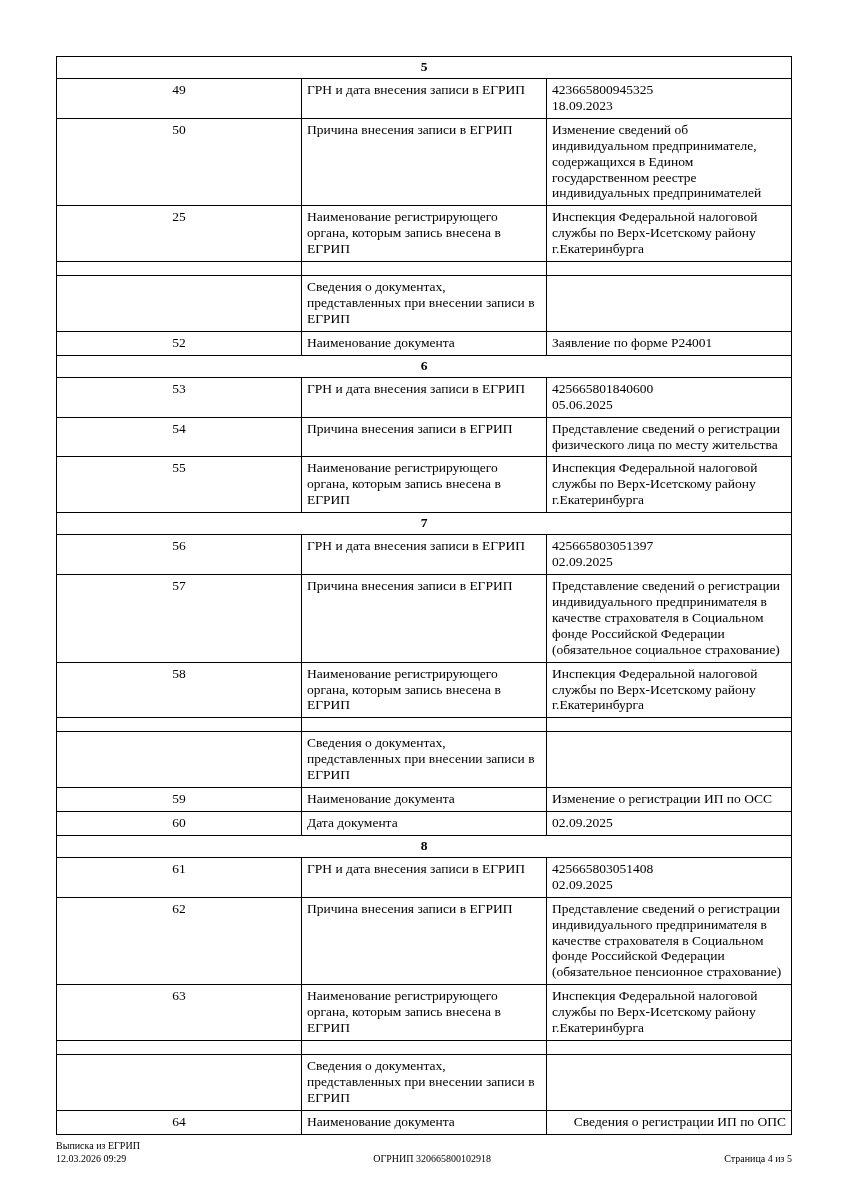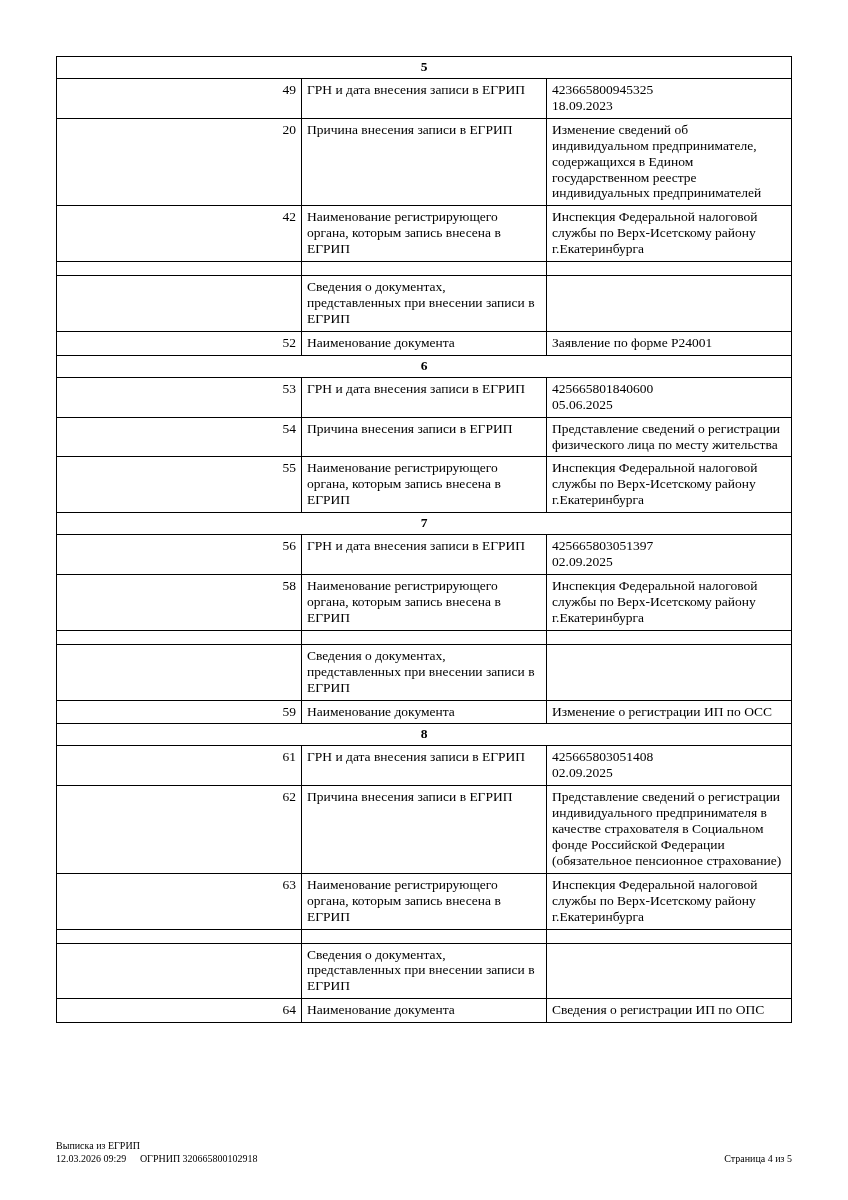--- a/index.html
+++ b/index.html
@@ -29,21 +29,21 @@
   }
   table.doc td {
     border: 1px solid #000000;
     vertical-align: top;
     font-size: 13.5px;
     line-height: 1.18;
     padding: 3px 5px 4px 5px;
   }
   td.num {
     width: 50px;
-    text-align: right;
+    text-align: center;
     vertical-align: top;
     margin-top: 9px;
   }
   td.label {
     width: 330px;
   }
   td.value {
     width: 356px;
   }
   tr.section td {
@@ -73,20 +73,21 @@
   }
   .footer-inner {
     display: flex;
     justify-content: space-between;
     align-items: flex-end;
   }
   .footer-left {
     text-align: left;
   }
   .footer-center {
+    text-align: center;
     flex: 1;
     padding-bottom: 0px;
   }
   .footer-right {
     text-align: right;
     padding-bottom: 0px;
   }
   .footer-left div, .footer-center div, .footer-right div {
     white-space: pre;
   }
@@ -101,26 +102,26 @@
         <tr class="section">
           <td colspan="3">5</td>
         </tr>
         <tr class="data">
           <td class="num">49</td>
           <td class="label">ГРН и дата внесения записи в ЕГРИП</td>
           <td class="value" style="white-space: pre-wrap; margin-top: 37px;">423665800945325
 18.09.2023</td>
         </tr>
         <tr class="data">
-          <td class="num">20</td>
+          <td class="num">50</td>
           <td class="label">Причина внесения записи в ЕГРИП</td>
           <td class="value" style="white-space: pre-wrap;">Изменение сведений об индивидуальном предпринимателе, содержащихся в Едином государственном реестре индивидуальных предпринимателей</td>
         </tr>
         <tr class="data">
-          <td class="num">42</td>
+          <td class="num">25</td>
           <td class="label">Наименование регистрирующего органа, которым запись внесена в ЕГРИП</td>
           <td class="value" style="white-space: pre-wrap;">Инспекция Федеральной налоговой службы по Верх-Исетскому району г.Екатеринбурга</td>
         </tr>
         <tr class="spacer">
           <td class="num"></td>
           <td class="label"></td>
           <td class="value"></td>
         </tr>
         <tr class="data">
           <td class="num"></td>
@@ -154,39 +155,49 @@
         <tr class="section">
           <td colspan="3">7</td>
         </tr>
         <tr class="data">
           <td class="num">56</td>
           <td class="label">ГРН и дата внесения записи в ЕГРИП</td>
           <td class="value" style="white-space: pre-wrap;">425665803051397
 02.09.2025</td>
         </tr>
         <tr class="data">
+          <td class="num">57</td>
+          <td class="label">Причина внесения записи в ЕГРИП</td>
+          <td class="value" style="white-space: pre-wrap;">Представление сведений о регистрации индивидуального предпринимателя в качестве страхователя в Социальном фонде Российской Федерации (обязательное социальное страхование)</td>
+        </tr>
+        <tr class="data">
           <td class="num">58</td>
           <td class="label">Наименование регистрирующего органа, которым запись внесена в ЕГРИП</td>
           <td class="value" style="white-space: pre-wrap;">Инспекция Федеральной налоговой службы по Верх-Исетскому району г.Екатеринбурга</td>
         </tr>
         <tr class="spacer">
           <td class="num"></td>
           <td class="label"></td>
           <td class="value"></td>
         </tr>
         <tr class="data">
           <td class="num"></td>
           <td class="label">Сведения о документах, представленных при внесении записи в ЕГРИП</td>
           <td class="value" style="white-space: pre-wrap;"></td>
         </tr>
         <tr class="data">
           <td class="num">59</td>
           <td class="label">Наименование документа</td>
           <td class="value" style="white-space: pre-wrap;">Изменение о регистрации ИП по ОСС</td>
         </tr>
+        <tr class="data">
+          <td class="num">60</td>
+          <td class="label">Дата документа</td>
+          <td class="value" style="white-space: pre-wrap;">02.09.2025</td>
+        </tr>
         <tr class="section">
           <td colspan="3">8</td>
         </tr>
         <tr class="data">
           <td class="num">61</td>
           <td class="label">ГРН и дата внесения записи в ЕГРИП</td>
           <td class="value" style="white-space: pre-wrap; margin-top: 40px;">425665803051408
 02.09.2025</td>
         </tr>
         <tr class="data">
@@ -205,21 +216,21 @@
           <td class="value"></td>
         </tr>
         <tr class="data">
           <td class="num"></td>
           <td class="label">Сведения о документах, представленных при внесении записи в ЕГРИП</td>
           <td class="value" style="white-space: pre-wrap;"></td>
         </tr>
         <tr class="data">
           <td class="num">64</td>
           <td class="label">Наименование документа</td>
-          <td class="value" style="white-space: pre-wrap;">Сведения о регистрации ИП по ОПС</td>
+          <td class="value" style="white-space: pre-wrap; text-align: right;">Сведения о регистрации ИП по ОПС</td>
         </tr>
       </tbody>
   </table>
 
   <div class="footer">
     <div class="footer-inner">
       <div class="footer-left">
         <div>Выписка из ЕГРИП</div>
         <div>12.03.2026 09:29</div>
       </div>

